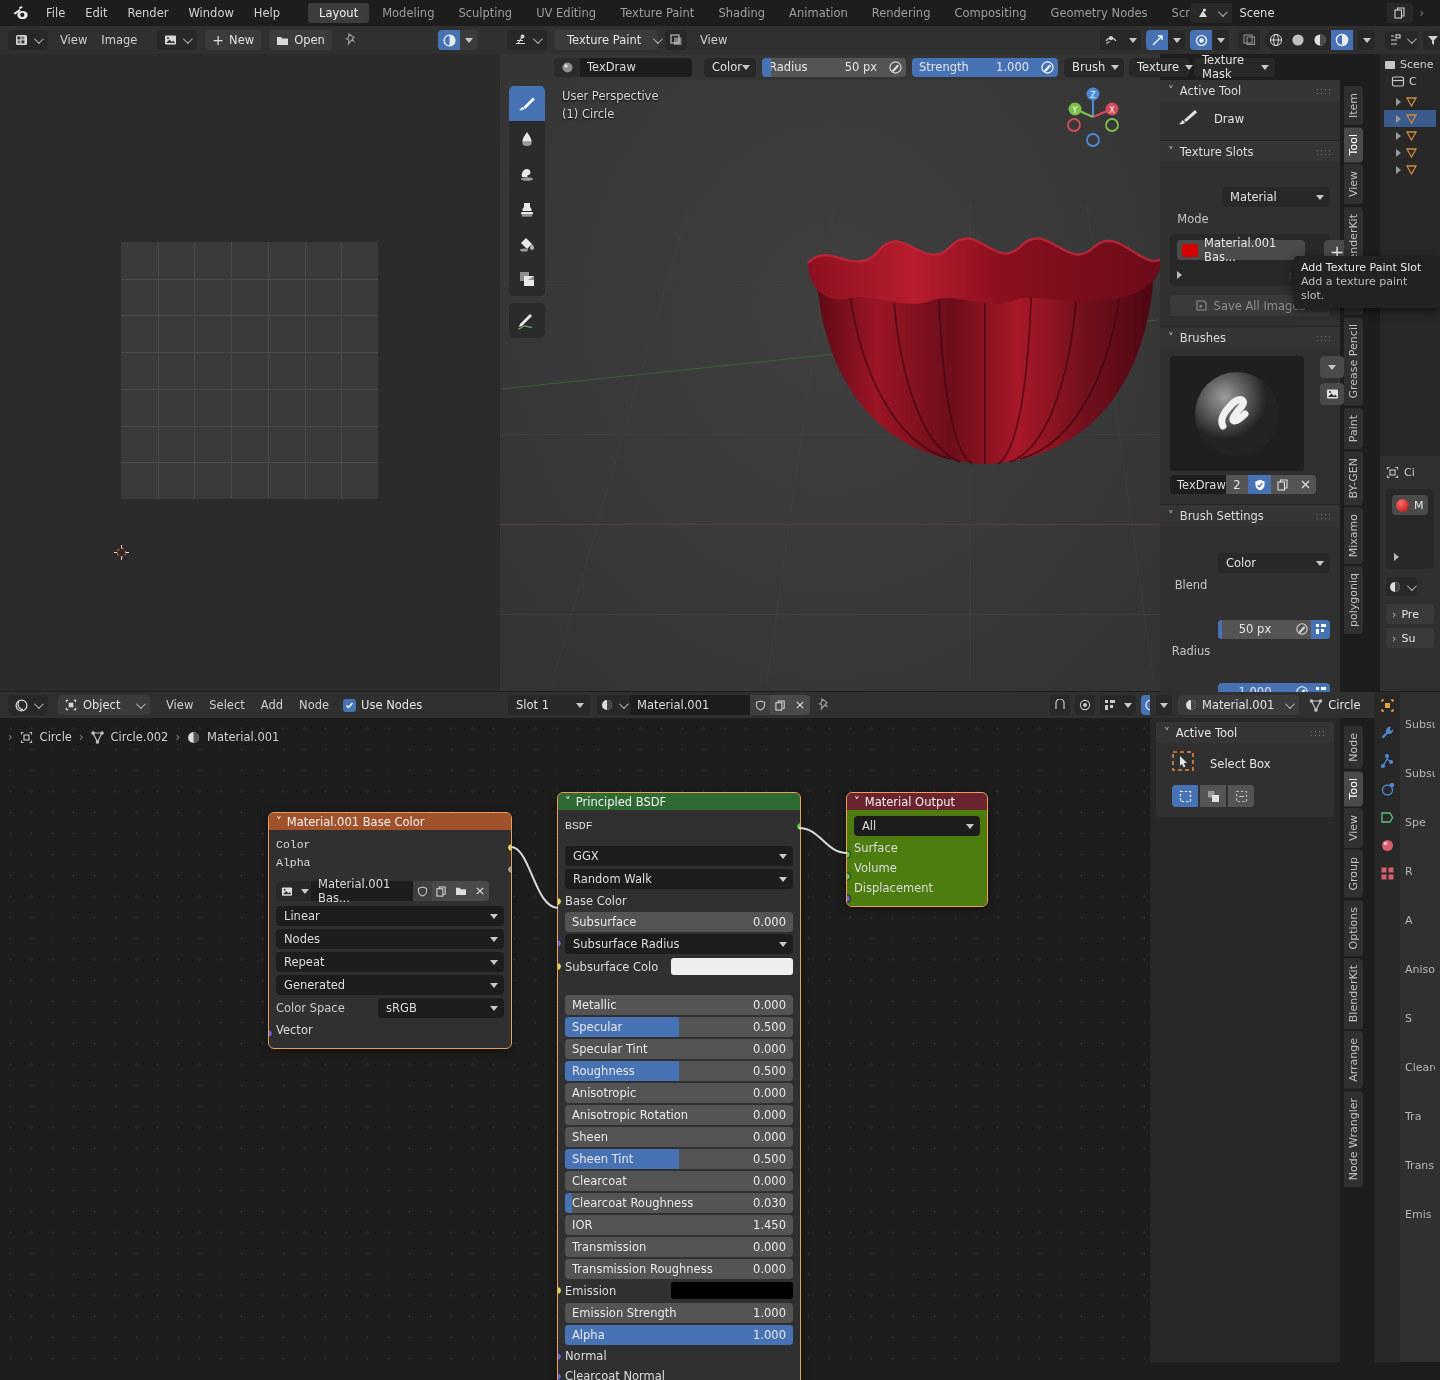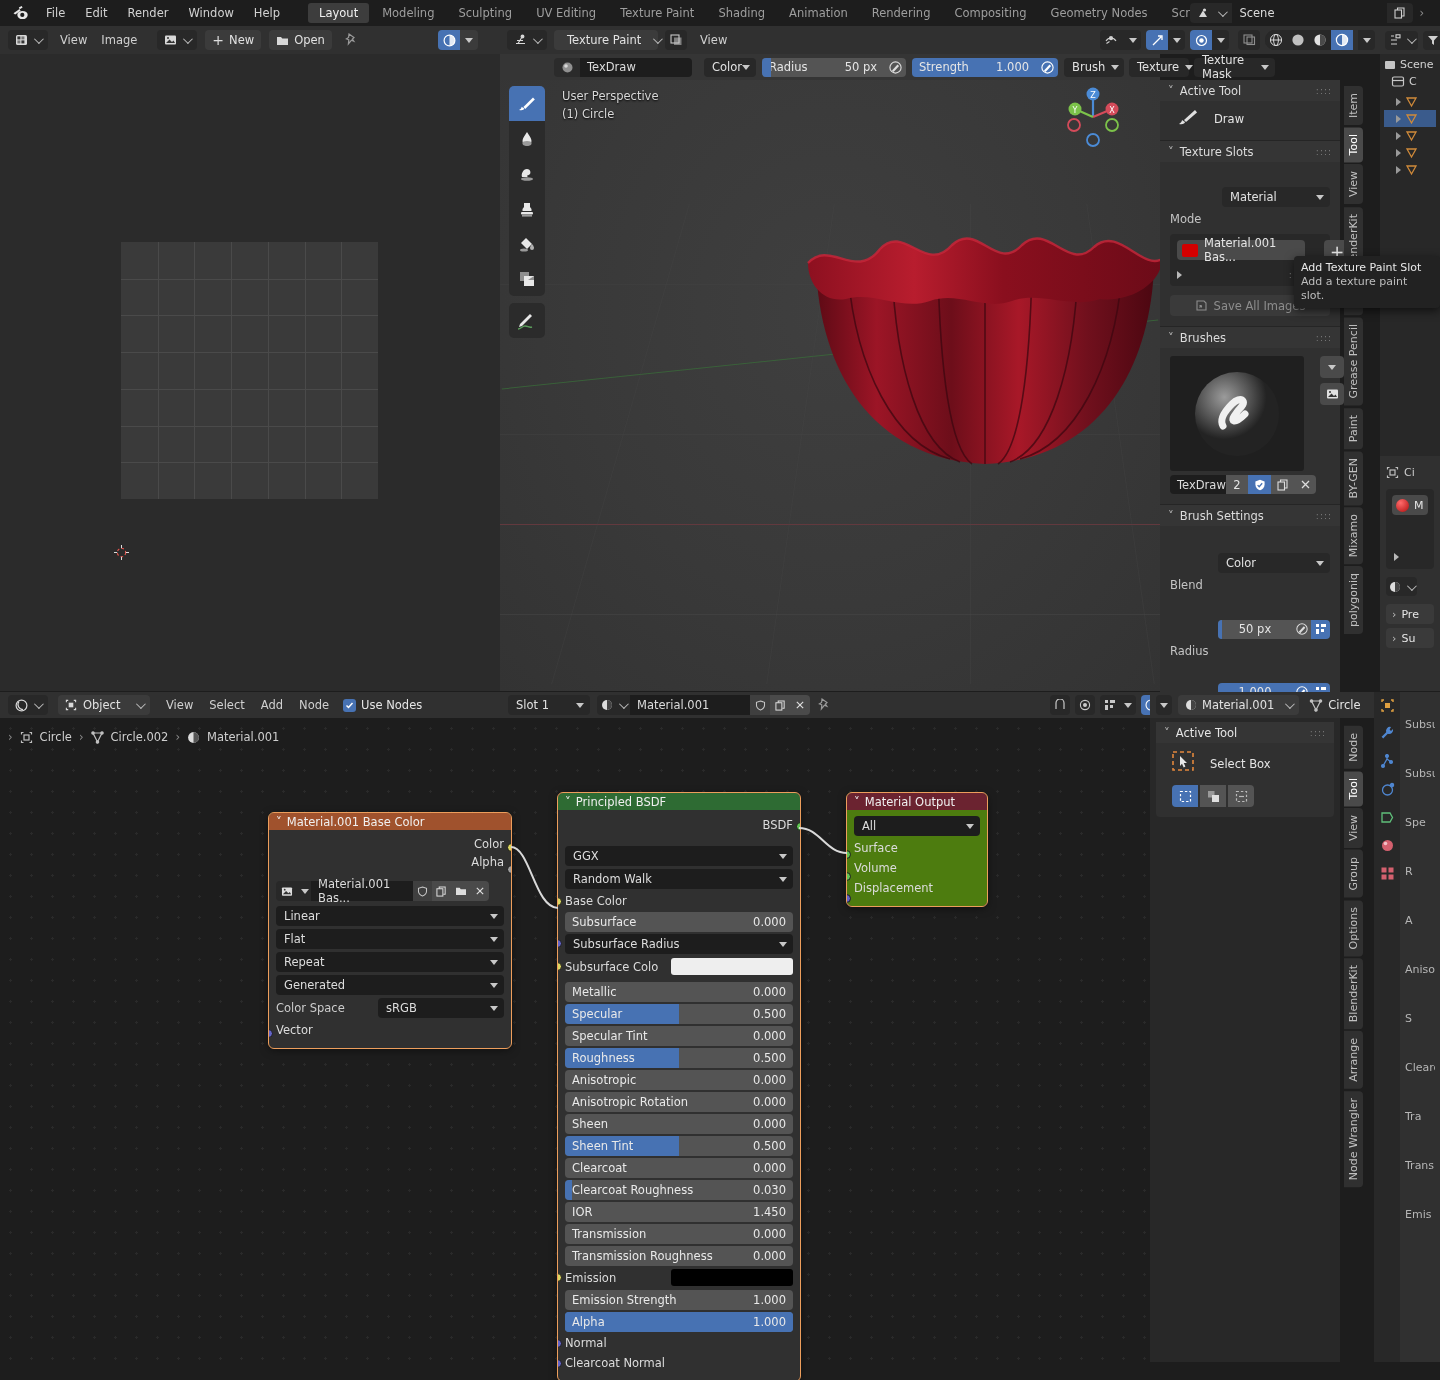--- a/index.html
+++ b/index.html
@@ -58,21 +58,21 @@
   #gizmo{ position:absolute; right:36px; top:32px; width:62px;height:62px; }
 
   
   #props{ position:absolute;left:1160px;top:80px;width:180px;height:611px;background:#303030; }
   #props .panel{ background:#303030; border-bottom:1px solid #252525;}
   #props .ph{ display:flex;align-items:center;justify-content:space-between;height:21px;padding:0 8px;
               background:#353535; font-size:11.5px; color:#dcdcdc;}
   #props .pb{ padding:6px 10px 10px 10px; }
   .lbl{ color:#c4c4c4; font-size:11.5px; }
   .vrow{ display:flex;align-items:center;gap:6px;margin-bottom:5px; }
-  .vrow .lbl{ width:56px; text-align:left;margin-top:44px; }
+  .vrow .lbl{ width:56px; text-align:center;margin-top:44px; }
   .slider{ position:relative; flex:1; height:19px; background:#545454; border-radius:4px;
            display:flex;align-items:center;justify-content:center; overflow:hidden;}
   .slider.full{ background:#4772b3; }
   .slider .fillL{ position:absolute;left:0;top:0;bottom:0;background:#4772b3; }
   .icobtn{ width:19px;height:19px;background:#545454;border-radius:4px;display:flex;
            align-items:center;justify-content:center;}
   .icobtn.blue{ background:#4772b3; }
   #tooltip{ position:absolute;left:1294px;top:256px;width:146px;background:#222;border-radius:4px;
             padding:5px 7px;box-shadow:0 3px 10px rgba(0,0,0,.6); z-index:40; font-size:11px; line-height:14px;}
 
@@ -108,21 +108,21 @@
   .node .nh{ height:17px; display:flex;align-items:center;gap:5px;padding:0 7px;font-size:11.5px;color:#f0f0f0;}
   .node .nb{ padding:6px 7px 7px 7px; }
   .nrow{ height:20px;border-radius:4px;background:#545454;display:flex;align-items:center;
          justify-content:space-between;padding:0 7px;margin-bottom:2px;position:relative;overflow:hidden;}
   .nrow .nl{ position:relative; z-index:2; font-size:11.5px; color:#e9e9e9;}
   .nrow .nv{ position:relative; z-index:2; font-size:11.5px; color:#e9e9e9;}
   .nrow .fill{ position:absolute;left:0;top:0;bottom:0;background:#4772b3;z-index:1;}
   .ndrop{ height:20px;border-radius:4px;background:#1d1d1d;display:flex;align-items:center;
           justify-content:space-between;padding:0 6px 0 8px;margin-bottom:3px;font-size:11.5px;color:#ddd;}
   .nplain{ height:18px;display:flex;align-items:center;font-size:11.5px;color:#dcdcdc;margin-bottom:2px;}
-  .nright{ height:18px;display:flex;align-items:center;justify-content:flex-end;font-size:11.5px;color:#dcdcdc;}
+  .nright{ height:18px;display:flex;align-items:center;justify-content:flex-start;font-size:11.5px;color:#dcdcdc;font-family:Liberation Mono, monospace;}
   .swatch{ height:17px;border-radius:3px;flex:1;margin-left:6px; }
 
   
   #nprops{ position:absolute;left:1150px;top:718px;width:190px;height:644px;background:#282828;}
   #nphdr{ position:absolute;left:1150px;top:692px;width:290px;height:26px;background:#303030;
           display:flex;align-items:center;gap:6px;padding:0 6px;}
   #npanel{ position:absolute;left:1156px;top:722px;width:178px;background:#303030;border-radius:4px; }
 
   
   #status{ position:absolute;left:0;top:1362px;width:1440px;height:18px;background:#1d1d1d;
@@ -1044,21 +1044,21 @@
           <svg width="10" height="10" viewBox="0 0 11 11" stroke="#ddd" stroke-width="1.3">
               <path d="M2 2l7 7M9 2l-7 7"></path>
             </svg>
         </div>
       </div>
       <div class="ndrop" style="margin-top:5px">
         <span>Linear</span>
           <span class="down"></span>
       </div>
       <div class="ndrop">
-        <span>Flat</span>
+        <span>Nodes</span>
           <span class="down"></span>
       </div>
       <div class="ndrop">
         <span>Repeat</span>
           <span class="down"></span>
       </div>
       <div class="ndrop">
         <span>Generated</span>
           <span class="down"></span>
       </div>
@@ -1100,21 +1100,21 @@
           <div class="nrow" style="position: relative;">
             <div class="fill" style="width:0%"></div>
             <span class="nl">Subsurface</span>
             <span class="nv">0.000</span>
           </div>
           <div class="ndrop" style="position: relative;">
             <span>Subsurface Radius</span>
             <span class="down"></span>
             <span class="socket" style="left: -12px; top: 5px; background: rgb(99, 99, 199);"></span>
           </div>
-          <div class="row" style="height: 19px; margin-bottom: 6px; position: relative;">
+          <div class="row" style="height: 19px; margin-bottom: 19px; position: relative;">
             <span style="font-size:11.5px;color:#dcdcdc;width:100px">Subsurface Colo</span>
             <span class="swatch" style="background:#eeeeee"></span>
             <span class="socket" style="left: -12px; top: 5px; background: rgb(220, 215, 96);"></span>
           </div>
           <div class="nrow" style="position: relative;">
             <div class="fill" style="width:0%"></div>
             <span class="nl">Metallic</span>
             <span class="nv">0.000</span>
           </div>
           <div class="nrow" style="position: relative;">

